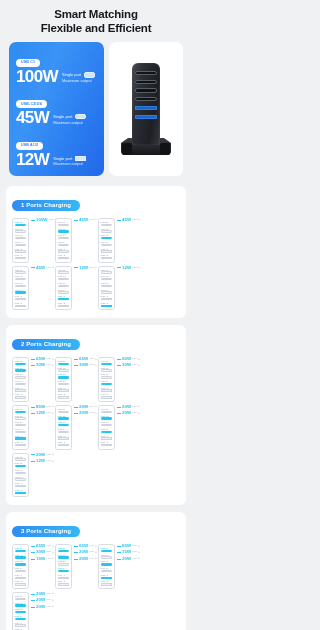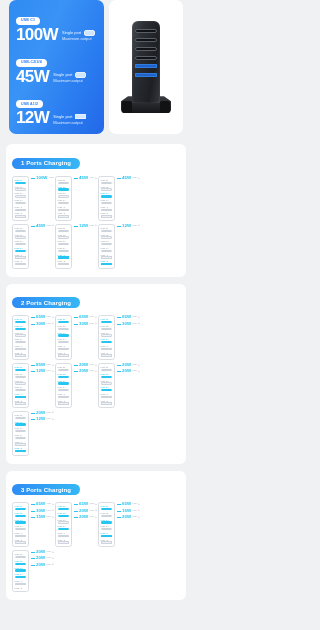--- a/index.html
+++ b/index.html
@@ -176,20 +176,24 @@
   .co-line{height:.5px;width:4px;background:#29c4ef;flex:0 0 auto;}
   .co-w{font-size:4.4px;font-weight:bold;color:#29c4ef;line-height:1;}
   .co-max{font-size:2.4px;color:#a8afb8;line-height:1;}
   .co-arrow{font-size:3.2px;color:#c3c9d1;line-height:1;}
 </style>
 </head>
 <body>
 
 <div class="page">
 
+  <div class="heading">
+    <div>Smart Matching</div>
+    <div>Flexible and Efficient</div>
+  </div>
 
   <div class="hero">
     <div class="spec-card" id="spec-card">
         <div class="spec-row"><span class="pill">USB C1</span><div class="spec-main">
             <span class="watt">100W</span>
             <span class="spec-sub">
               <span class="sub-line">
                 <span>Single port</span>
                 <span class="port-glyph "></span>
               </span>

